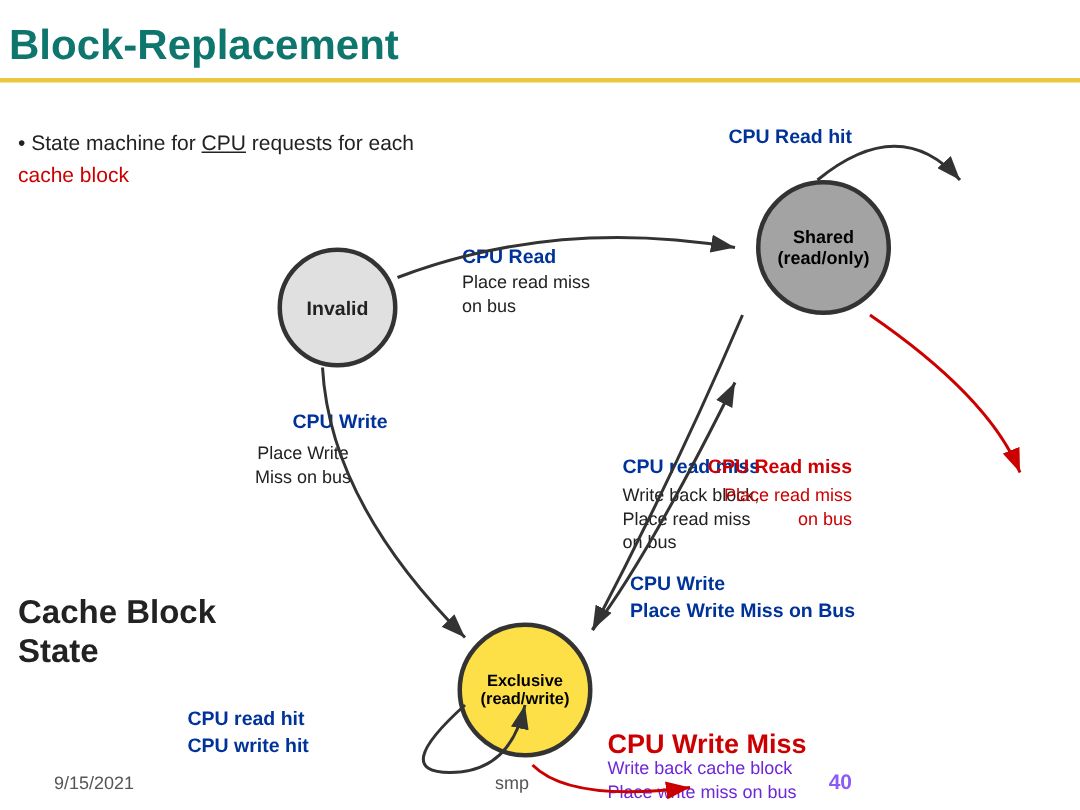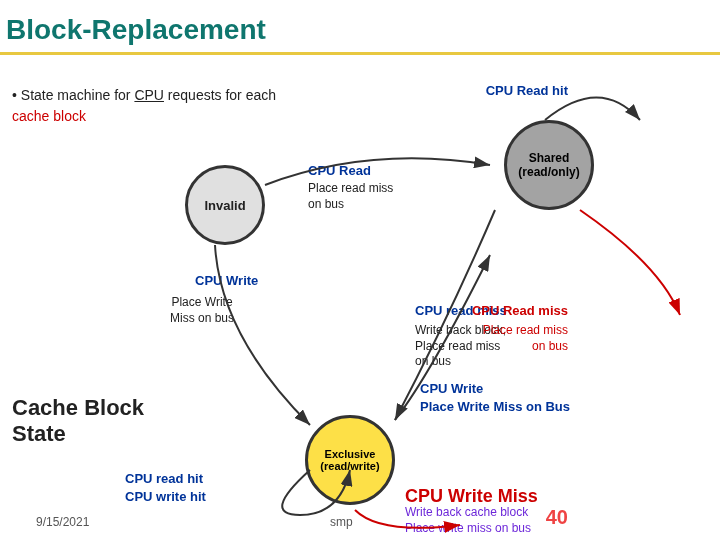--- a/index.html
+++ b/index.html
@@ -133,23 +133,23 @@
       left: 330px;
       bottom: 6px;
       font-size: 12px;
       color: #555;
     }
 
     .lbl-page-num {
       position: absolute;
       right: 12px;
       bottom: 6px;
-      font-size: 20px;
-      font-weight: bold;
-      color: #ef4444;
+      font-size: 14px;
+      font-weight: bold;
+      color: #8b5cf6;
     }
 
     .node-invalid-label {
       font-size: 13px;
       font-weight: bold;
       color: #222;
       text-align: right;
     }
   </style>
 </head>

